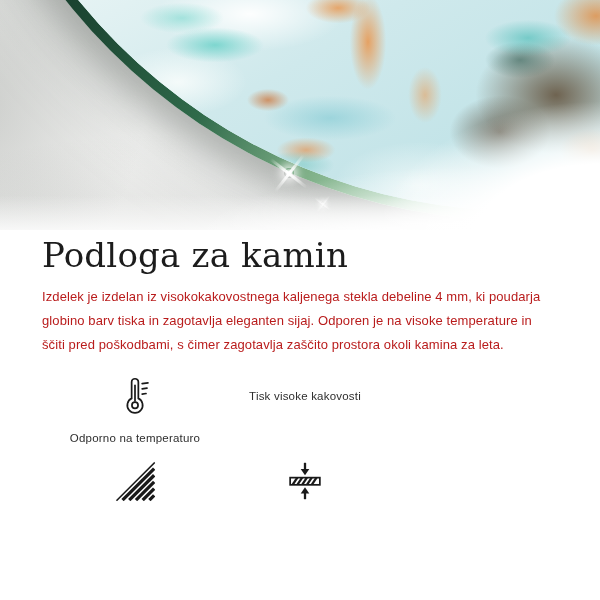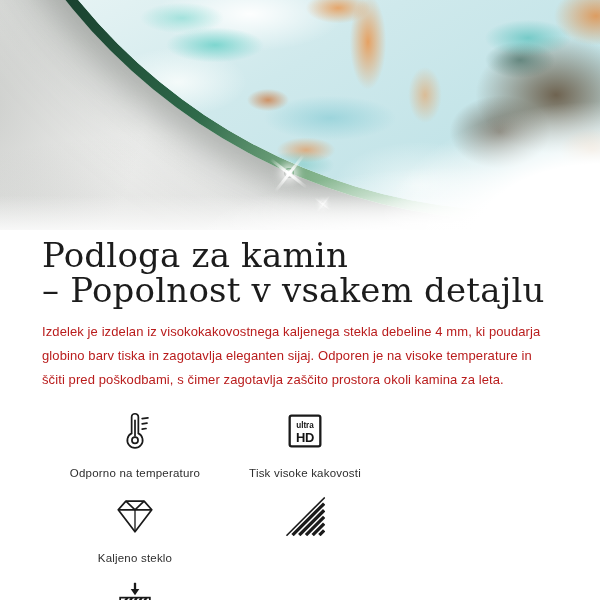--- a/index.html
+++ b/index.html
@@ -109,64 +109,44 @@
   <div class="sparkle small">
     <div class="ray-v"></div>
       <div class="ray-h"></div>
       <div class="core"></div>
   </div>
 </div>
 
 <div class="content">
   <h1 class="title">
     <span>Podloga za kamin</span>
-    <span>– Popolnost v vsakem detajlu</span>
   </h1>
   <p class="desc">Izdelek je izdelan iz visokokakovostnega kaljenega stekla debeline 4 mm, ki poudarja globino barv tiska in zagotavlja eleganten sijaj. Odporen je na visoke temperature in ščiti pred poškodbami, s čimer zagotavlja zaščito prostora okoli kamina za leta.</p>
 
   <div class="features">
 
     <div class="feature">
       <div class="feature-icon">
         <svg width="46" height="46" viewBox="0 0 48 48" fill="none" stroke="currentColor" stroke-width="1.8" stroke-linecap="round">
           <path d="M20.5 9.5 A3.5 3.5 0 0 1 27.5 9.5 L27.5 26.5 A8 8 0 1 1 20.5 26.5 Z"></path>
           <circle cx="24" cy="33.7" r="3.2"></circle>
           <line x1="24" y1="13" x2="24" y2="29"></line>
           <line x1="31.5" y1="11" x2="37.5" y2="10.2"></line>
           <line x1="31.5" y1="16.5" x2="36.5" y2="15.8"></line>
           <line x1="31.5" y1="22" x2="35.5" y2="21.4"></line>
         </svg>
       </div>
       <div class="feature-label">Odporno na temperaturo</div>
     </div>
 
     <div class="feature">
-      <div class="feature-icon">
-        <svg width="46" height="46" viewBox="0 0 48 48" fill="none">
-          <rect x="8" y="8" width="32" height="32" rx="2" stroke="currentColor" stroke-width="2.4"></rect>
-          <text x="24" y="21" text-anchor="middle" font-size="8.5" font-weight="700" stroke="none">ultra</text>
-          <text x="24" y="35" text-anchor="middle" font-size="13.5" font-weight="800" letter-spacing="-0.3" stroke="none">HD</text>
-        </svg>
-      </div>
       <div class="feature-label">Tisk visoke kakovosti</div>
     </div>
 
 
-    <div class="feature">
-      <div class="feature-icon">
-        <svg width="46" height="46" viewBox="0 0 48 48" fill="none" stroke="currentColor" stroke-width="1.8" stroke-linejoin="round">
-          <path d="M14.5 8.5 H33.5 L41.5 17.5 L24 40.5 L6.5 17.5 Z"></path>
-          <line x1="6.5" y1="17.5" x2="41.5" y2="17.5"></line>
-          <line x1="14.5" y1="8.5" x2="24" y2="17.5"></line>
-          <line x1="33.5" y1="8.5" x2="24" y2="17.5"></line>
-          <line x1="24" y1="17.5" x2="24" y2="40.5" stroke-width="1.4"></line>
-        </svg>
-      </div>
-      <div class="feature-label">Kaljeno steklo</div>
-    </div>
 
     <div class="feature">
       <div class="feature-icon">
         <svg width="46" height="46" viewBox="0 0 48 48" fill="none" stroke="currentColor" stroke-width="3.4">
           <clipPath id="triClip">
               <polygon points="3,45 45,45 45,3"></polygon>
             </clipPath>
           <g clip-path="url(#triClip)">
             <line x1="4" y1="44" x2="44" y2="4"></line>
             <line x1="11" y1="44" x2="44" y2="11"></line>

